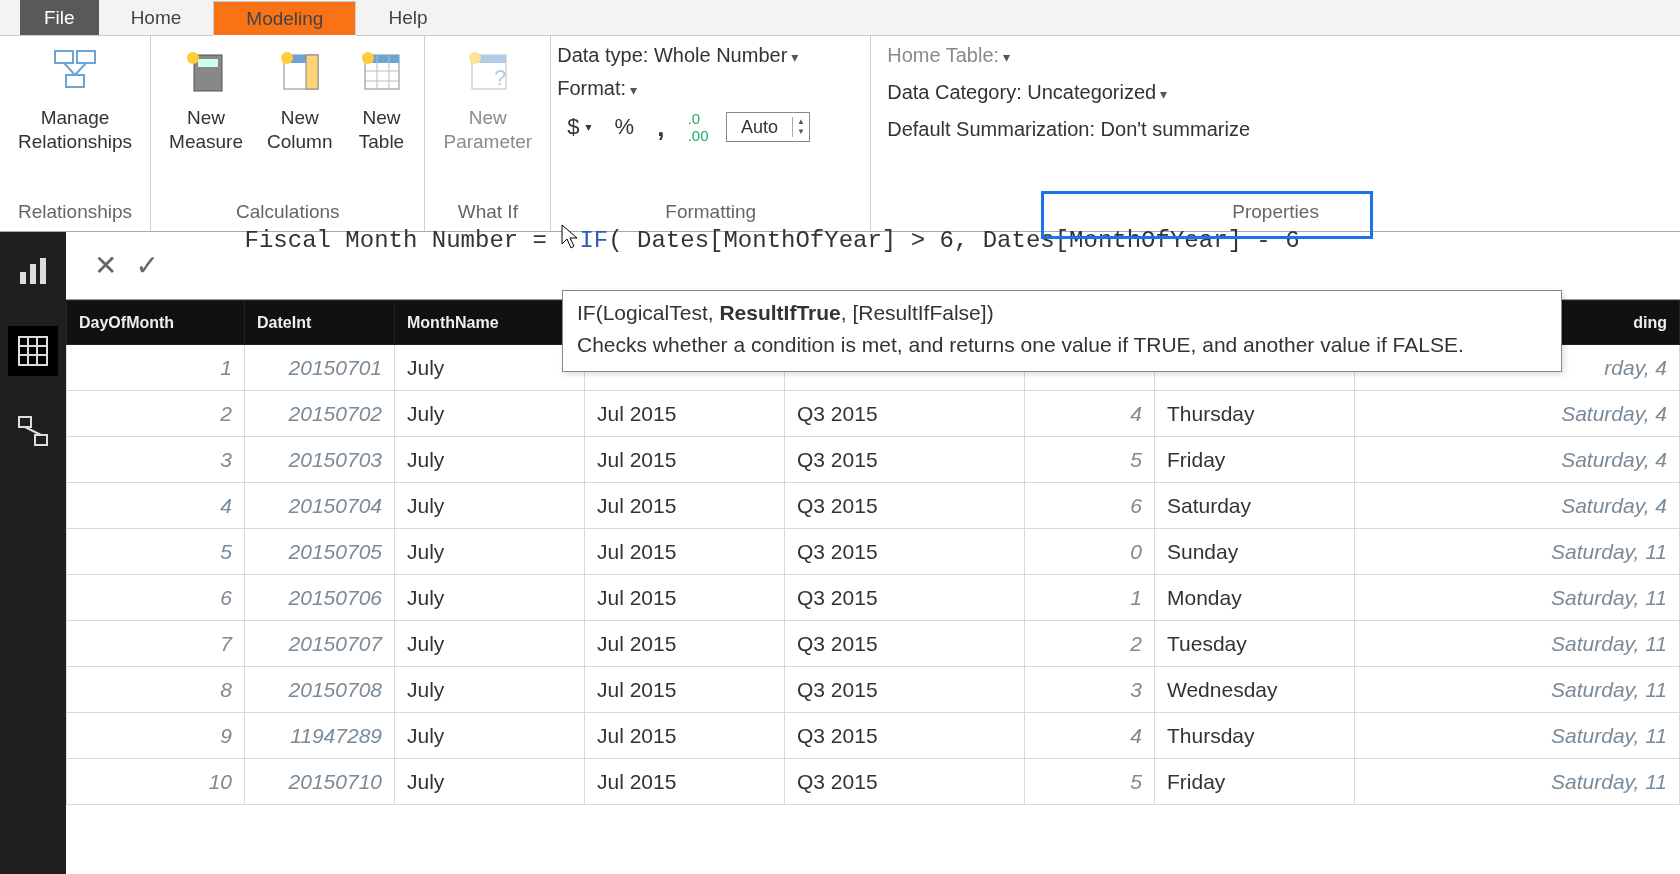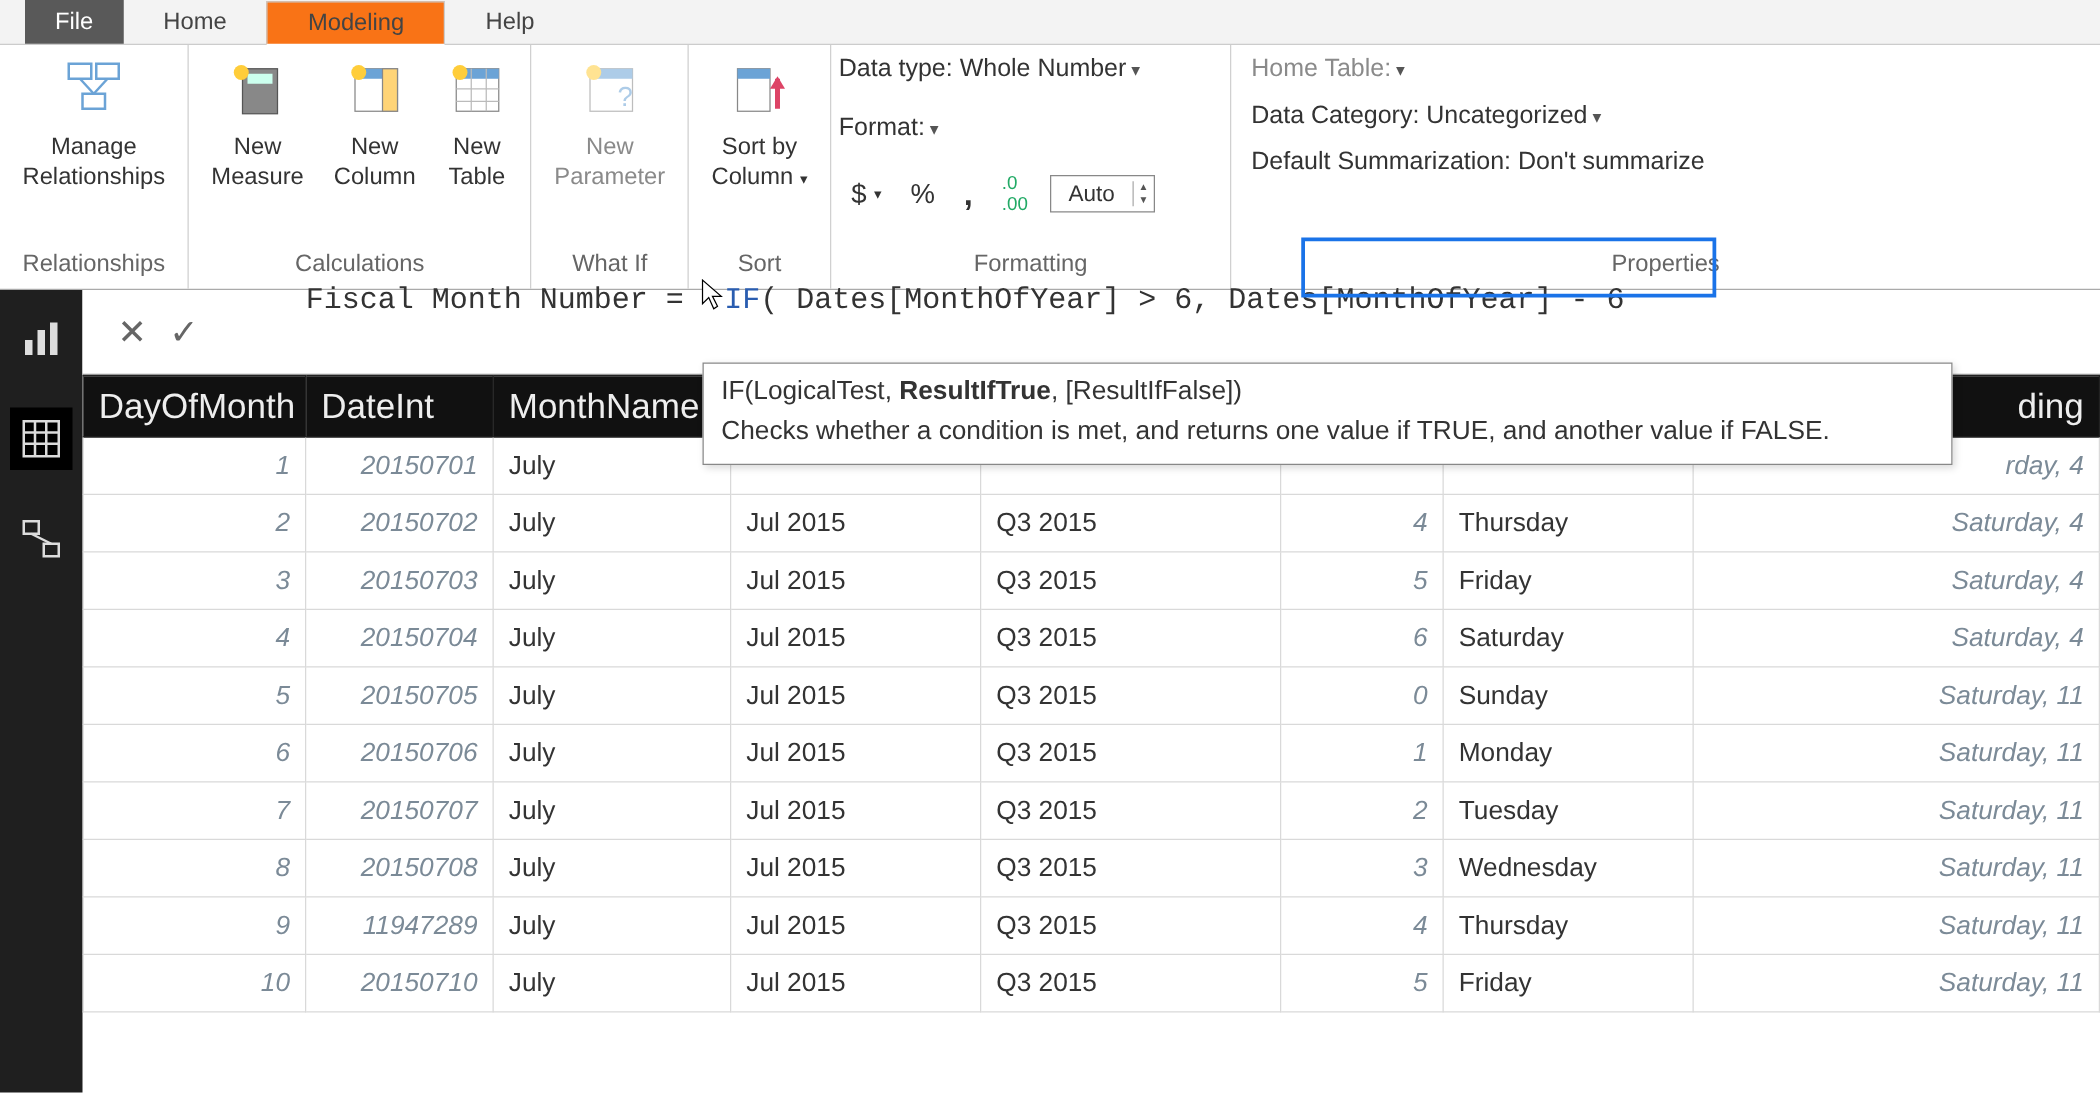--- a/index.html
+++ b/index.html
@@ -47,21 +47,21 @@
   
   
   .tooltip { position:absolute; left:562px; top:290px; width:1000px; background:#fff; border:1px solid #888; padding:10px 14px 12px 14px; font-size:21px; color:#333; z-index:50; box-shadow:2px 2px 6px rgba(0,0,0,.15); }
   .tooltip .sig { margin-bottom:6px; }
   .tooltip .bold { font-weight:700; }
   .tooltip .desc { line-height:1.35; }
   
   
   .grid-wrap { position:absolute; left:66px; right:0; top:300px; bottom:0; overflow:hidden; }
   table.grid { border-collapse:collapse; width:100%; table-layout:fixed; }
-  table.grid th { background:#111; color:#eee; font-weight:400; font-size:28px; text-align:left; padding:8px 12px; border:1px solid #222; height:44px;margin-top:14px; }
+  table.grid th { background:#111; color:#eee; font-weight:700; font-size:16px; text-align:left; padding:8px 12px; border:1px solid #222; height:44px;margin-top:14px; }
   table.grid td { border:1px solid #d9d9d9; padding:8px 12px; font-size:21px; color:#333; height:46px; }
   table.grid td.num { text-align:right; color:#7b8a97; font-style:italic; }
   table.grid td.right { text-align:right; color:#7b8a97; font-style:italic; }
   
   .col-DayOfMonth { width:178px; }
   .col-DateInt    { width:150px; }
   .col-MonthName  { width:190px; }
   .col-MonthYear  { width:200px; }
   .col-Quarter    { width:240px; }
   .col-DOW        { width:130px; }
@@ -154,41 +154,23 @@
               <circle cx="11" cy="11" r="6" fill="#ffcd3a"></circle>
             </svg>
         </div>
         <div class="lbl" style="white-space:pre-line">New
 Parameter</div>
       </div>
     </div>
     <div class="group-label">What If</div>
   </div>
 
-  <div class="group">
-    <div class="group-main">
-      <div class="big-btn">
-        <div class="ico">
-          <svg width="48" height="48" viewBox="0 0 48 48">
-              <rect x="6" y="8" width="26" height="34" fill="#fff" stroke="#888"></rect>
-              <rect x="6" y="8" width="26" height="8" fill="#6ba3d6"></rect>
-              <path d="M38 40 V16" stroke="#d46" stroke-width="4"></path>
-              <path d="M32 24 L38 14 L44 24 Z" fill="#d46"></path>
-              <path d="M44 16 V40" stroke="#2a6" stroke-width="4" opacity="0"></path>
-            </svg>
-        </div>
-        <div class="lbl" style="white-space:pre-line"><span>Sort by
-Column</span> <span style="font-size:12px">▾</span></div>
-      </div>
-    </div>
-    <div class="group-label">Sort</div>
-  </div>
 
   <div class="group" style="min-width:320px">
-    <div class="group-main" style="flex-direction:column; align-items:flex-start; gap:20px">
+    <div class="group-main" style="flex-direction:column; align-items:flex-start; gap:6px">
       <div class="prop-row drop-caret">Data type: Whole Number</div>
       <div class="prop-row drop-caret">Format:</div>
       <div class="fmt-row">
         <span style="font-size:22px">$</span><span style="font-size:12px">▾</span>&nbsp;&nbsp;
         <span style="font-size:22px">%</span>&nbsp;&nbsp;
         <span style="font-size:26px;font-weight:700">,</span>&nbsp;&nbsp;
         <span style="font-size:15px;color:#2a6">.0<br>.00</span>&nbsp;
         <div class="spin">
           <span class="val">Auto</span>
           <div class="arrows">

